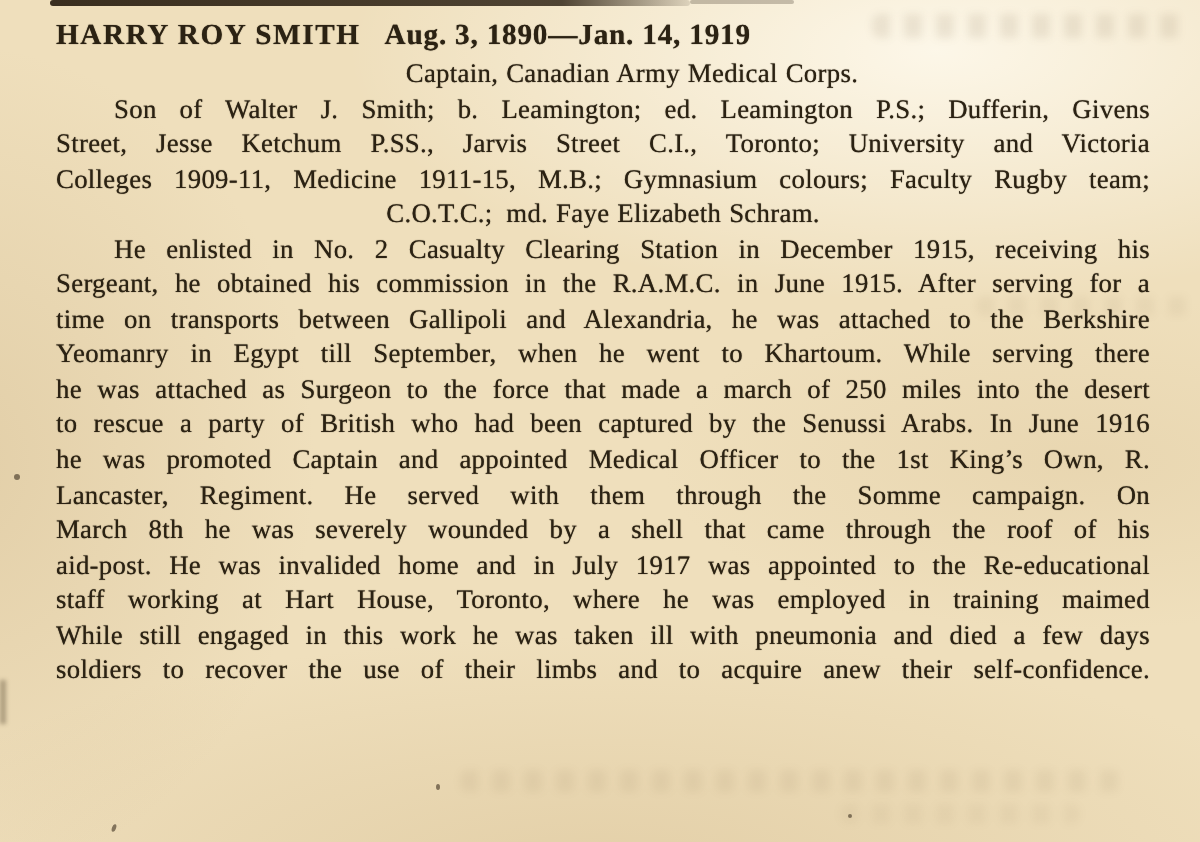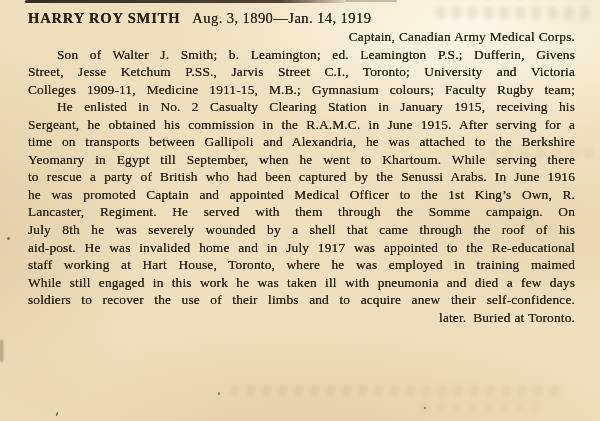--- a/index.html
+++ b/index.html
@@ -18,25 +18,25 @@
     color:#2b2213;
   }
   .textblock {
     position:absolute; left:28px; right:25px; top:9px;
     text-shadow:0 0 0.5px rgba(40,30,15,0.85);
   }
   .heading {
     font-size:14.6px; font-weight:bold; line-height:19px;
     letter-spacing:0.8px; white-space:nowrap;
   }
-  .heading .dates { margin-left:12px; letter-spacing:0.4px; font-weight:normal; }
+  .heading .dates { margin-left:12px; letter-spacing:0.4px; font-weight:bold; }
   .line {
     font-size:13.4px; line-height:17.55px;
     letter-spacing:0.15px; word-spacing:0.5px;
-    text-align:right;
+    text-align:center;
   }
   .line.just { text-align:justify; text-align-last:justify; }
   .line.indent { text-indent:29px; }
 
   
   .topbar {
     position:absolute; top:0; left:25px; width:320px; height:3px;
     background:linear-gradient(90deg, rgba(38,27,14,0.9) 0%, rgba(38,27,14,0.8) 80%, rgba(38,27,14,0.12) 100%);
     border-radius:2px;
   }
@@ -85,29 +85,30 @@
 
   <div class="textblock">
     <div class="heading">
       <span>HARRY ROY SMITH</span><span class="dates">Aug. 3, 1890—Jan. 14, 1919</span>
     </div>
     <div>
         <div class="line indent">Captain, Canadian Army Medical Corps.</div>
         <div class="line indent just">Son of Walter J. Smith;  b. Leamington;  ed. Leamington P.S.;  Dufferin, Givens</div>
         <div class="line just">Street, Jesse Ketchum P.SS., Jarvis Street C.I., Toronto;  University and Victoria</div>
         <div class="line just">Colleges 1909-11, Medicine 1911-15, M.B.;  Gymnasium colours;  Faculty Rugby team;</div>
-        <div class="line indent just">He enlisted in No. 2 Casualty Clearing Station in January 1915, receiving his</div>
+        <div class="line">C.O.T.C.; md. Faye Elizabeth Schram.</div>
+        <div class="line indent just">He enlisted in No. 2 Casualty Clearing Station in December 1915, receiving his</div>
         <div class="line just">Sergeant, he obtained his commission in the R.A.M.C. in June 1915.  After serving for a</div>
         <div class="line just">time on transports between Gallipoli and Alexandria, he was attached to the Berkshire</div>
         <div class="line just">Yeomanry in Egypt till September, when he went to Khartoum.  While serving there</div>
+        <div class="line just">he was attached as Surgeon to the force that made a march of 250 miles into the desert</div>
         <div class="line just">to rescue a party of British who had been captured by the Senussi Arabs.  In June 1916</div>
         <div class="line just">he was promoted Captain and appointed Medical Officer to the 1st King’s Own, R.</div>
         <div class="line just">Lancaster, Regiment.  He served with them through the Somme campaign.  On</div>
-        <div class="line just">July 8th he was severely wounded by a shell that came through the roof of his</div>
+        <div class="line just">March 8th he was severely wounded by a shell that came through the roof of his</div>
         <div class="line just">aid-post.  He was invalided home and in July 1917 was appointed to the Re-educational</div>
         <div class="line just">staff working at Hart House, Toronto, where he was employed in training maimed</div>
         <div class="line just">While still engaged in this work he was taken ill with pneumonia and died a few days</div>
         <div class="line just">soldiers to recover the use of their limbs and to acquire anew their self-confidence.</div>
-        <div class="line">later. Buried at Toronto.</div>
       </div>
   </div>
 
 </div>
 
 </body></html>

